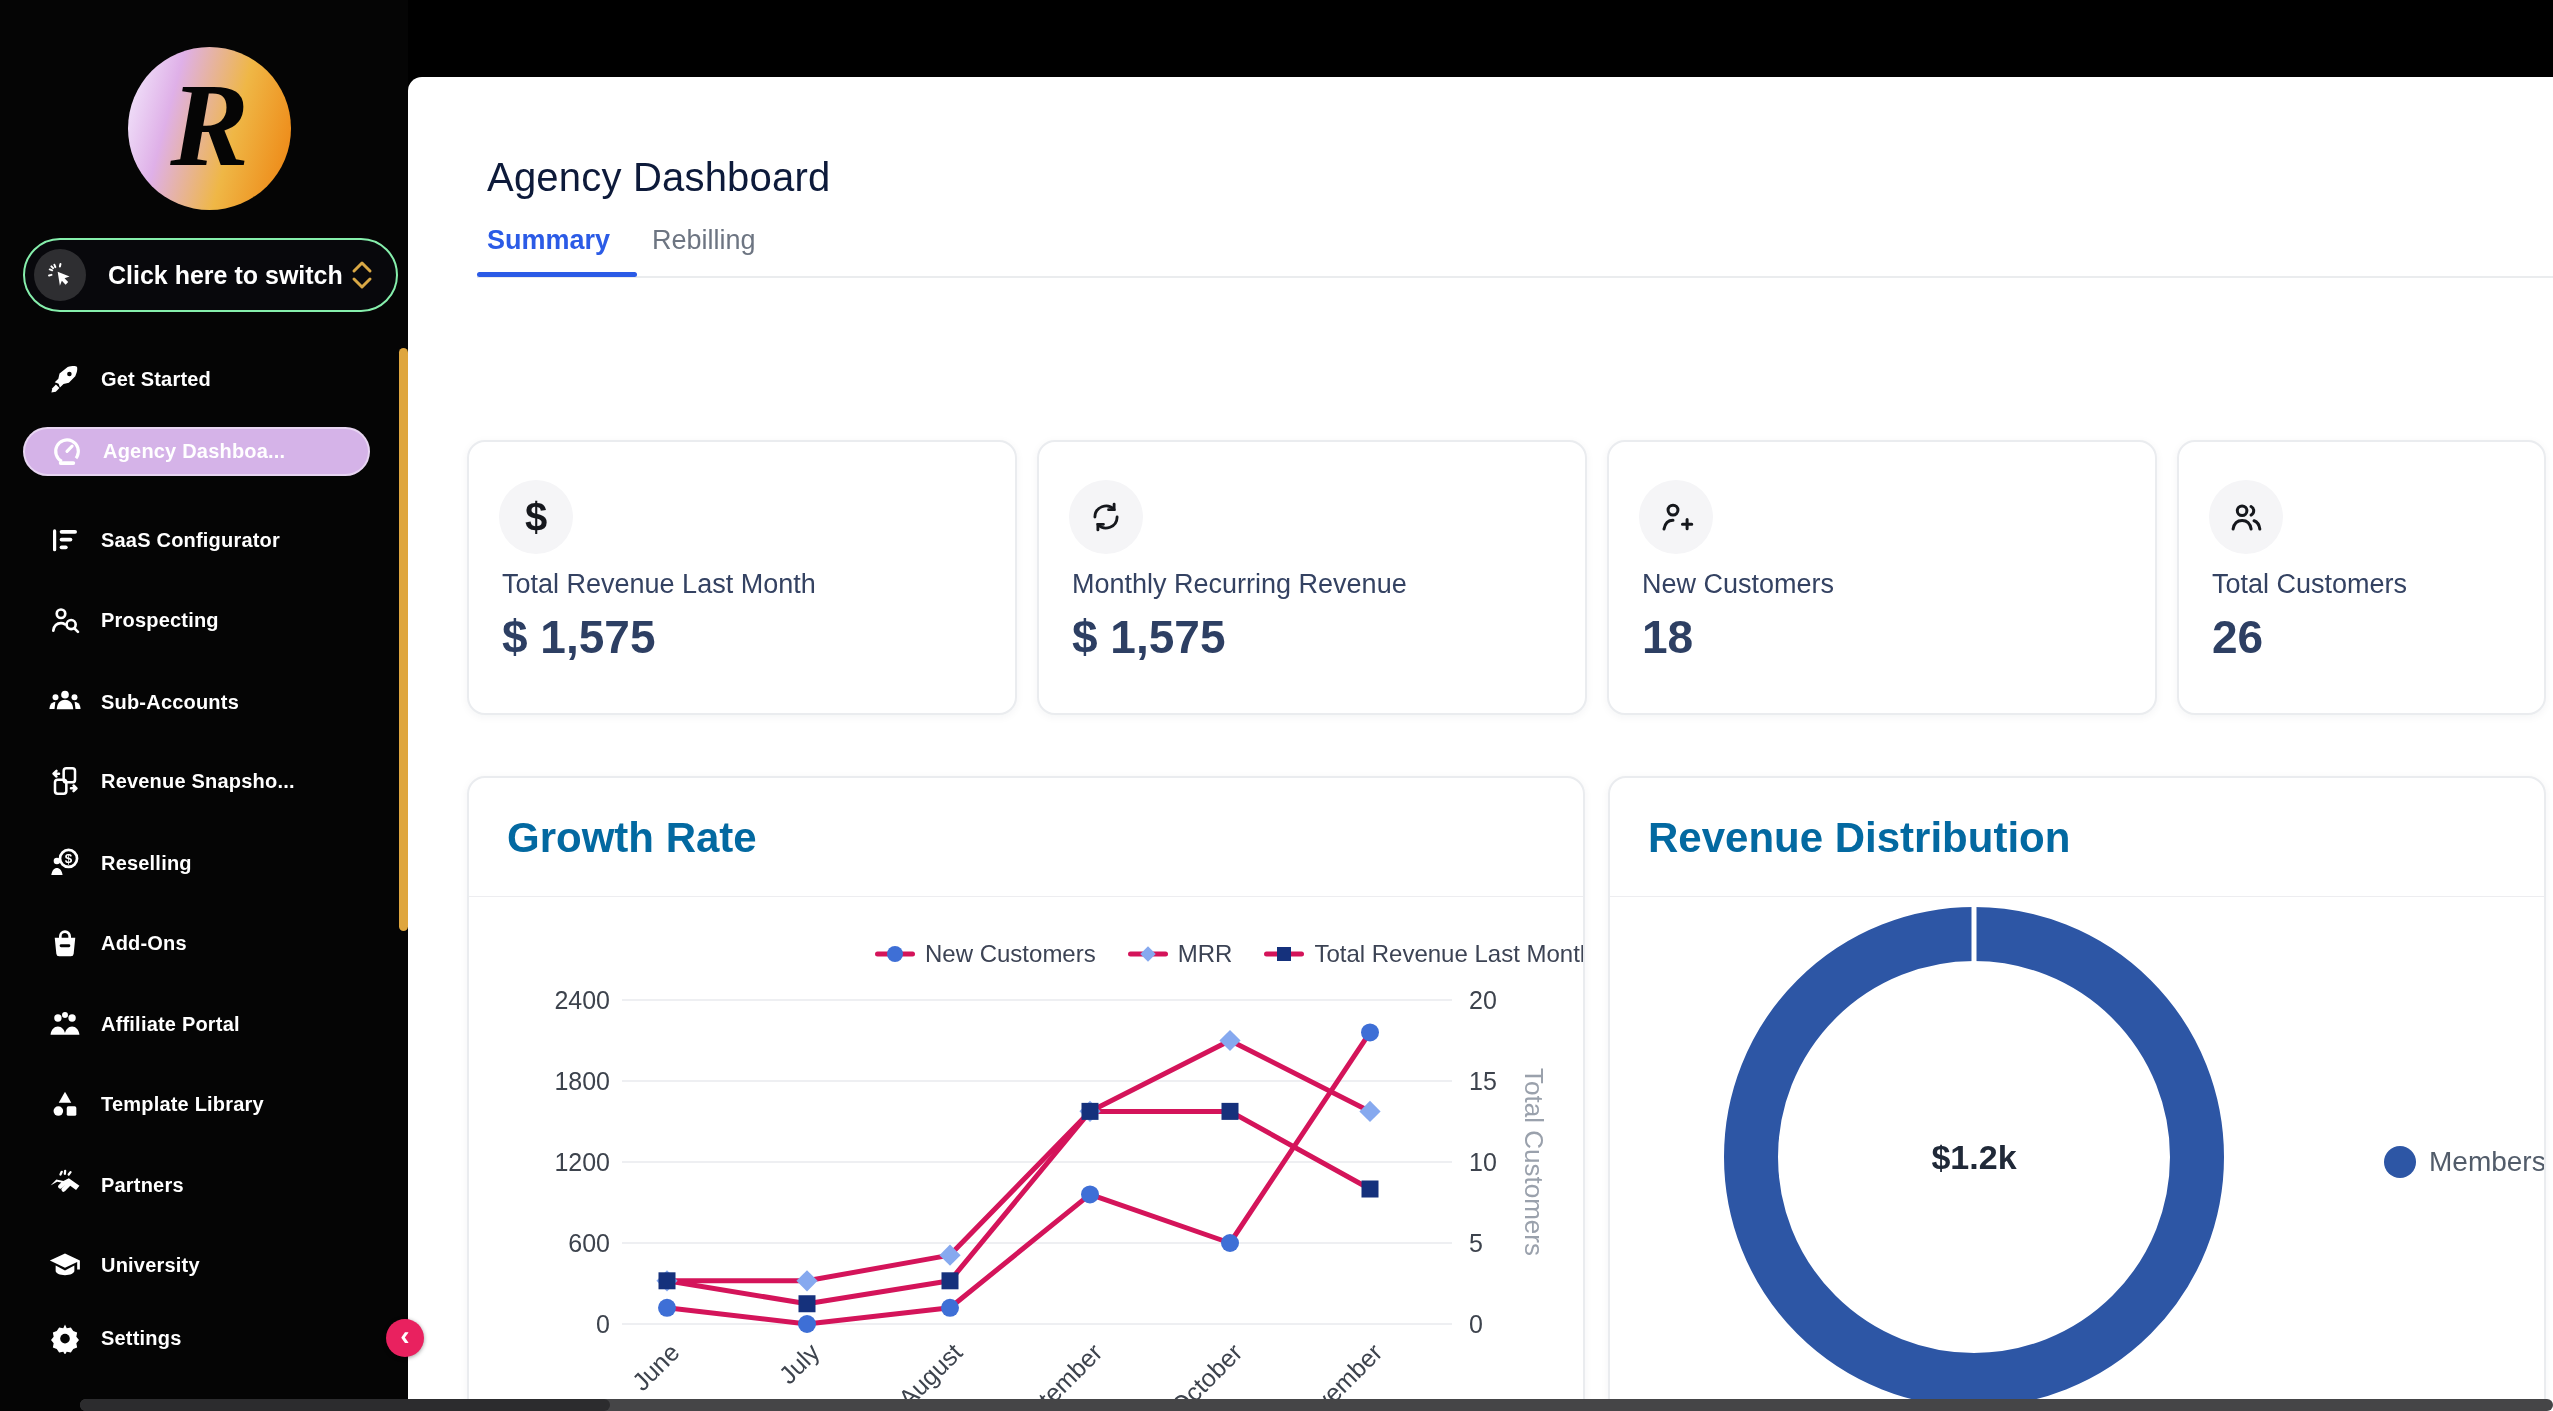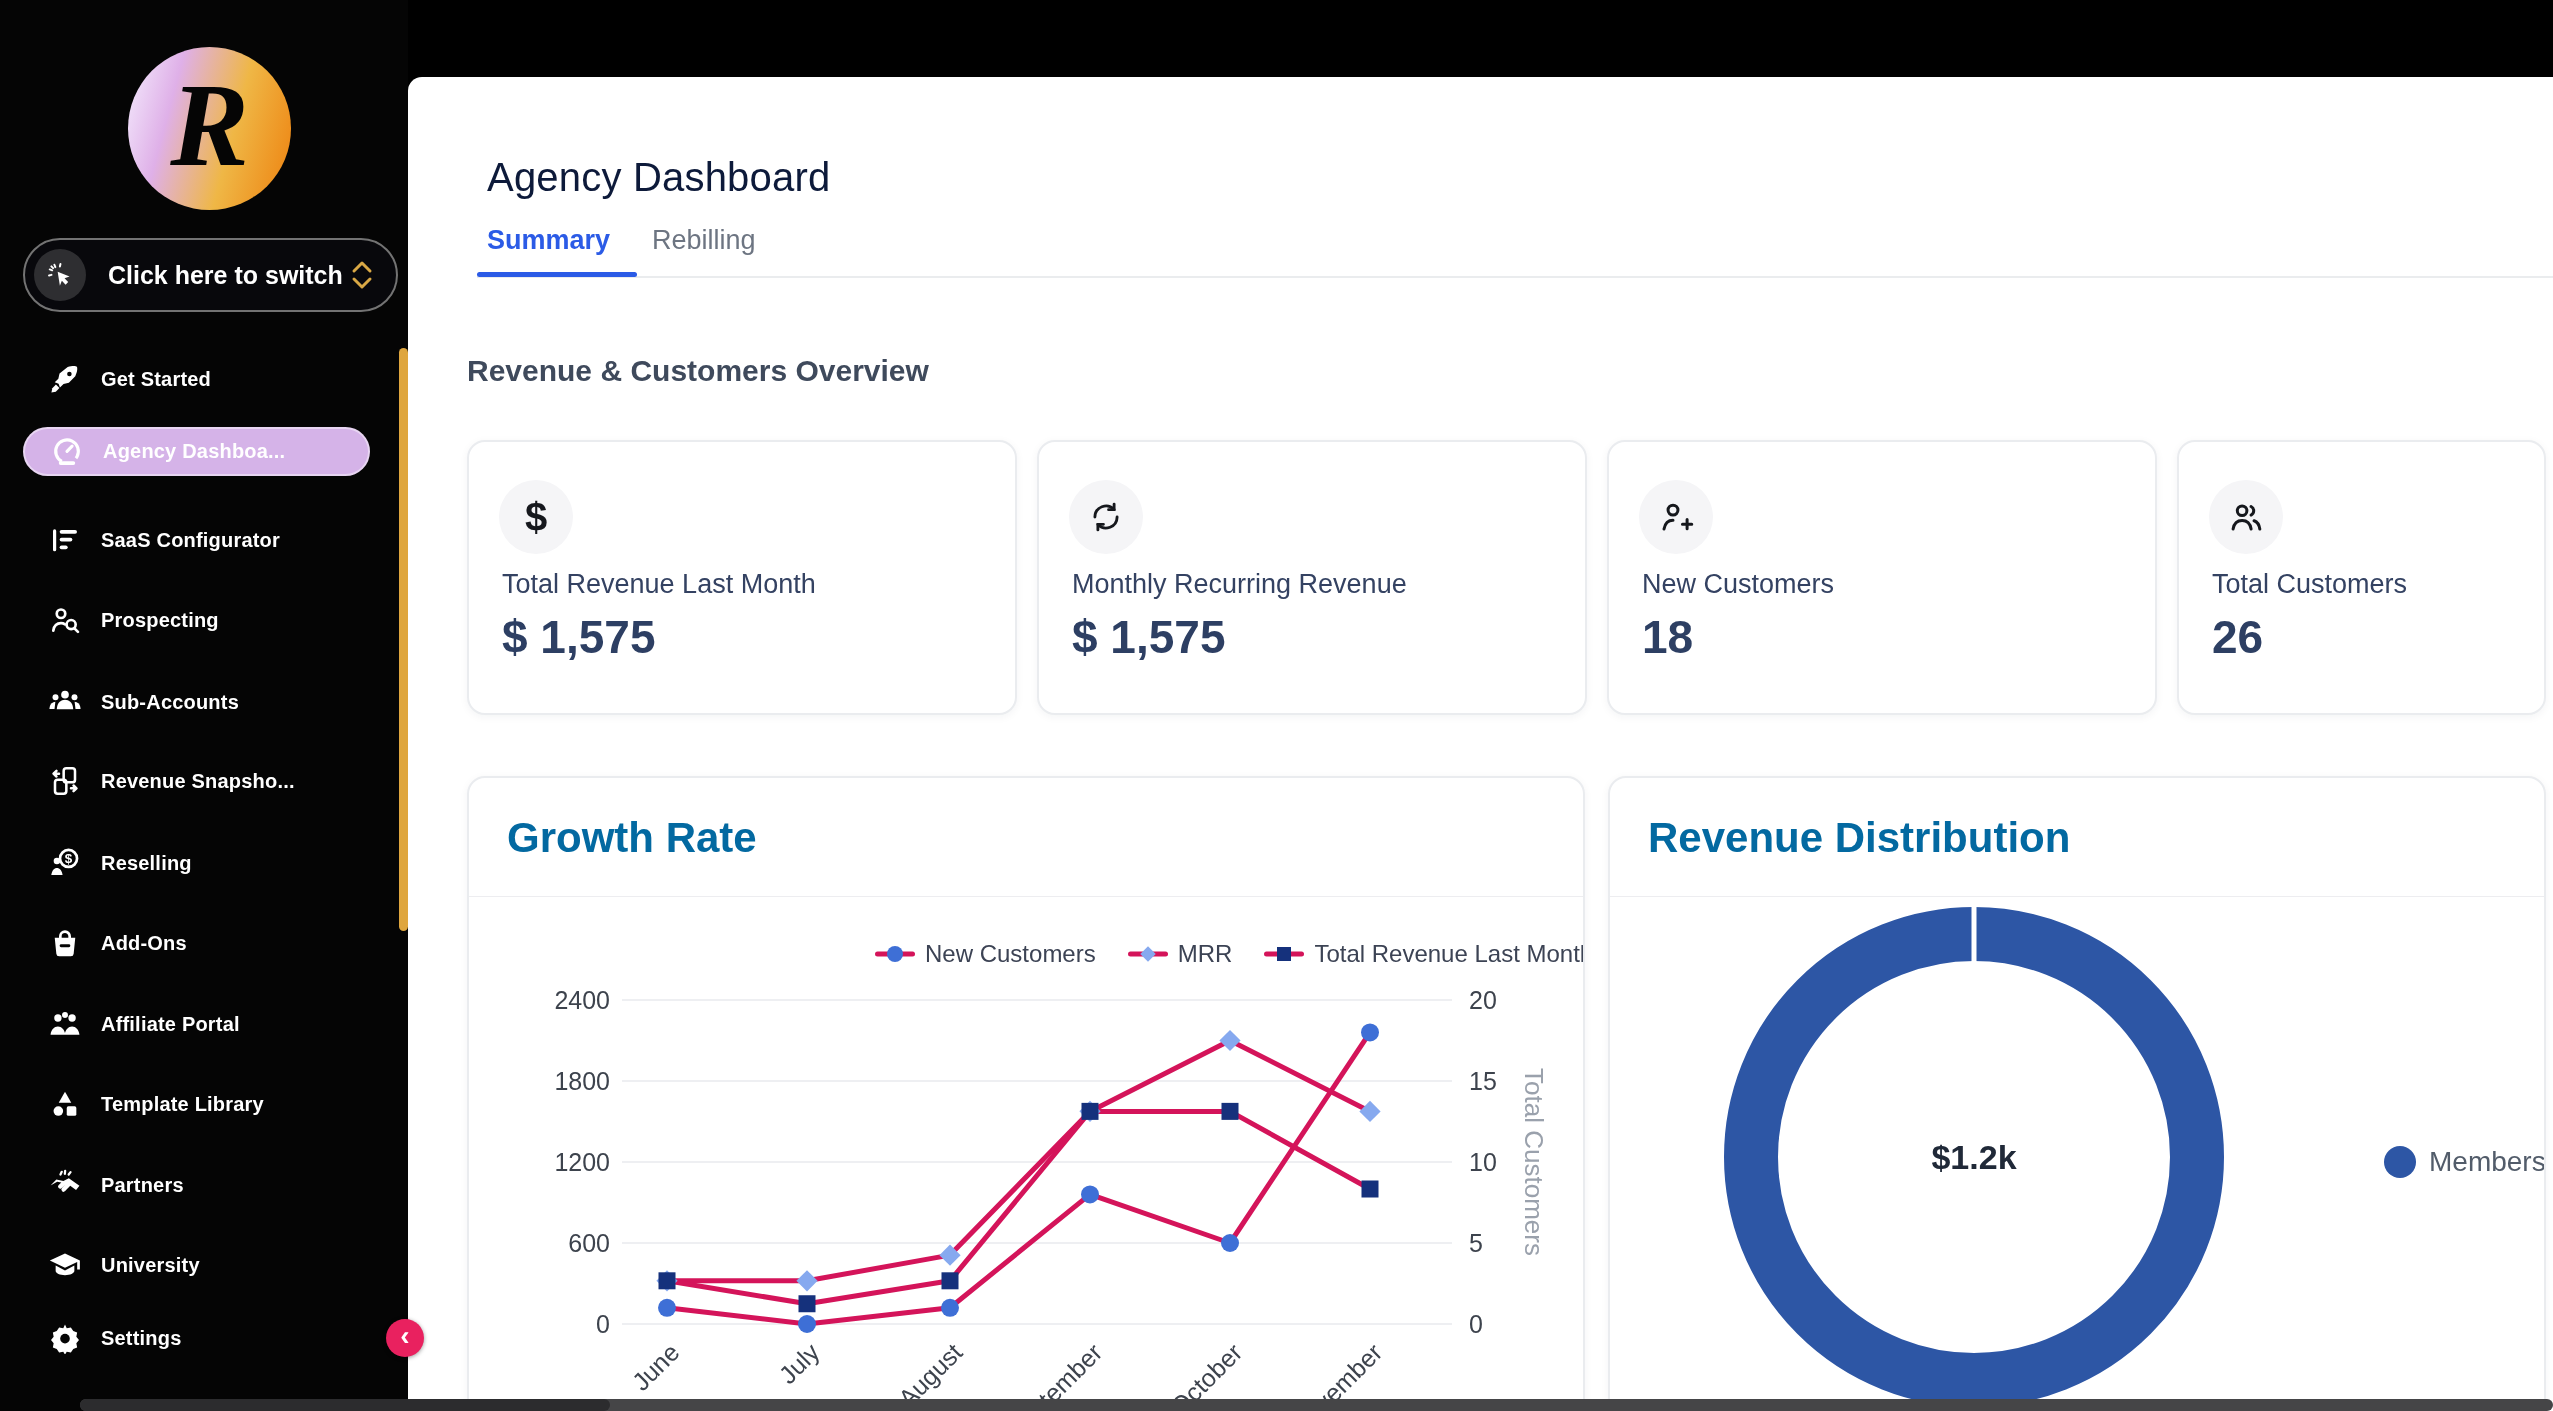--- a/index.html
+++ b/index.html
@@ -6,21 +6,21 @@
   *{box-sizing:border-box;font-family:"Liberation Sans",sans-serif;}
   #app{position:relative;width:2553px;height:1411px;background:#000;overflow:hidden;}
 
   
   #sidebar{position:absolute;left:0;top:0;width:408px;height:1411px;background:#050505;z-index:2;}
   #logo{position:absolute;left:128px;top:47px;width:163px;height:163px;border-radius:50%;
     background:linear-gradient(105deg,#f1e3fa 5%,#dfb0e8 28%,#efb746 62%,#ee8c1a 92%);
     display:flex;align-items:center;justify-content:center;}
   #logo .r{font-family:"Liberation Serif",serif;font-weight:700;font-style:italic;font-size:118px;color:#050505;line-height:1;margin-top:-6px;}
   #switch-pill{position:absolute;left:23px;top:238px;width:375px;height:74px;border-radius:37px;
-    background:#08080c;border:2px solid #737373;display:flex;align-items:center;cursor:pointer;}
+    background:#08080c;border:2px solid #86efac;display:flex;align-items:center;cursor:pointer;}
   #switch-pill .cursor-circle{width:52px;height:52px;border-radius:50%;background:#2e2e31;margin-left:9px;
     display:flex;align-items:center;justify-content:center;flex:0 0 auto;}
   #switch-pill .lbl{color:#fff;font-size:25px;font-weight:700;margin-left:22px;white-space:nowrap;}
   #switch-pill .chevs{margin-left:auto;margin-right:22px;display:flex;flex-direction:column;gap:2px;}
   .nav-item{position:absolute;left:23px;width:347px;height:60px;border-radius:33px;display:flex;align-items:center;
     padding-left:24px;gap:18px;color:#fff;cursor:pointer;}
   .nav-item.active{background:#d5b3e8;border:2px solid rgba(255,255,255,.45);height:49px;}
   .nav-ico{width:36px;height:36px;display:flex;align-items:center;justify-content:center;flex:0 0 auto;}
   .nav-label{font-size:20px;font-weight:600;white-space:nowrap;letter-spacing:.2px;}
   #side-scrollbar{position:absolute;left:399px;top:348px;width:9px;height:583px;border-radius:5px;background:#dfa63e;z-index:5;}
@@ -249,21 +249,20 @@
     </div>
 
   <main id="content">
     <h1 id="page-title">Agency Dashboard</h1>
 
     <div class="tab" id="tab-summary">Summary</div>
     <div class="tab" id="tab-rebilling">Rebilling</div>
     <div id="tabs-border"></div>
     <div id="tab-underline"></div>
 
-    <h2 id="section-heading">Revenue &amp; Customers Overview</h2>
 
     <div id="cards-row">
         <div class="metric-card" style="left:59px;width:550px;">
           <div class="metric-icon-circle">
             <span style="display:flex;align-items:center;justify-content:center;">
               <span class="dollar-glyph">$</span>
             </span>
           </div>
           <div class="metric-label">Total Revenue Last Month</div>
           <div class="metric-value">$ 1,575</div>

